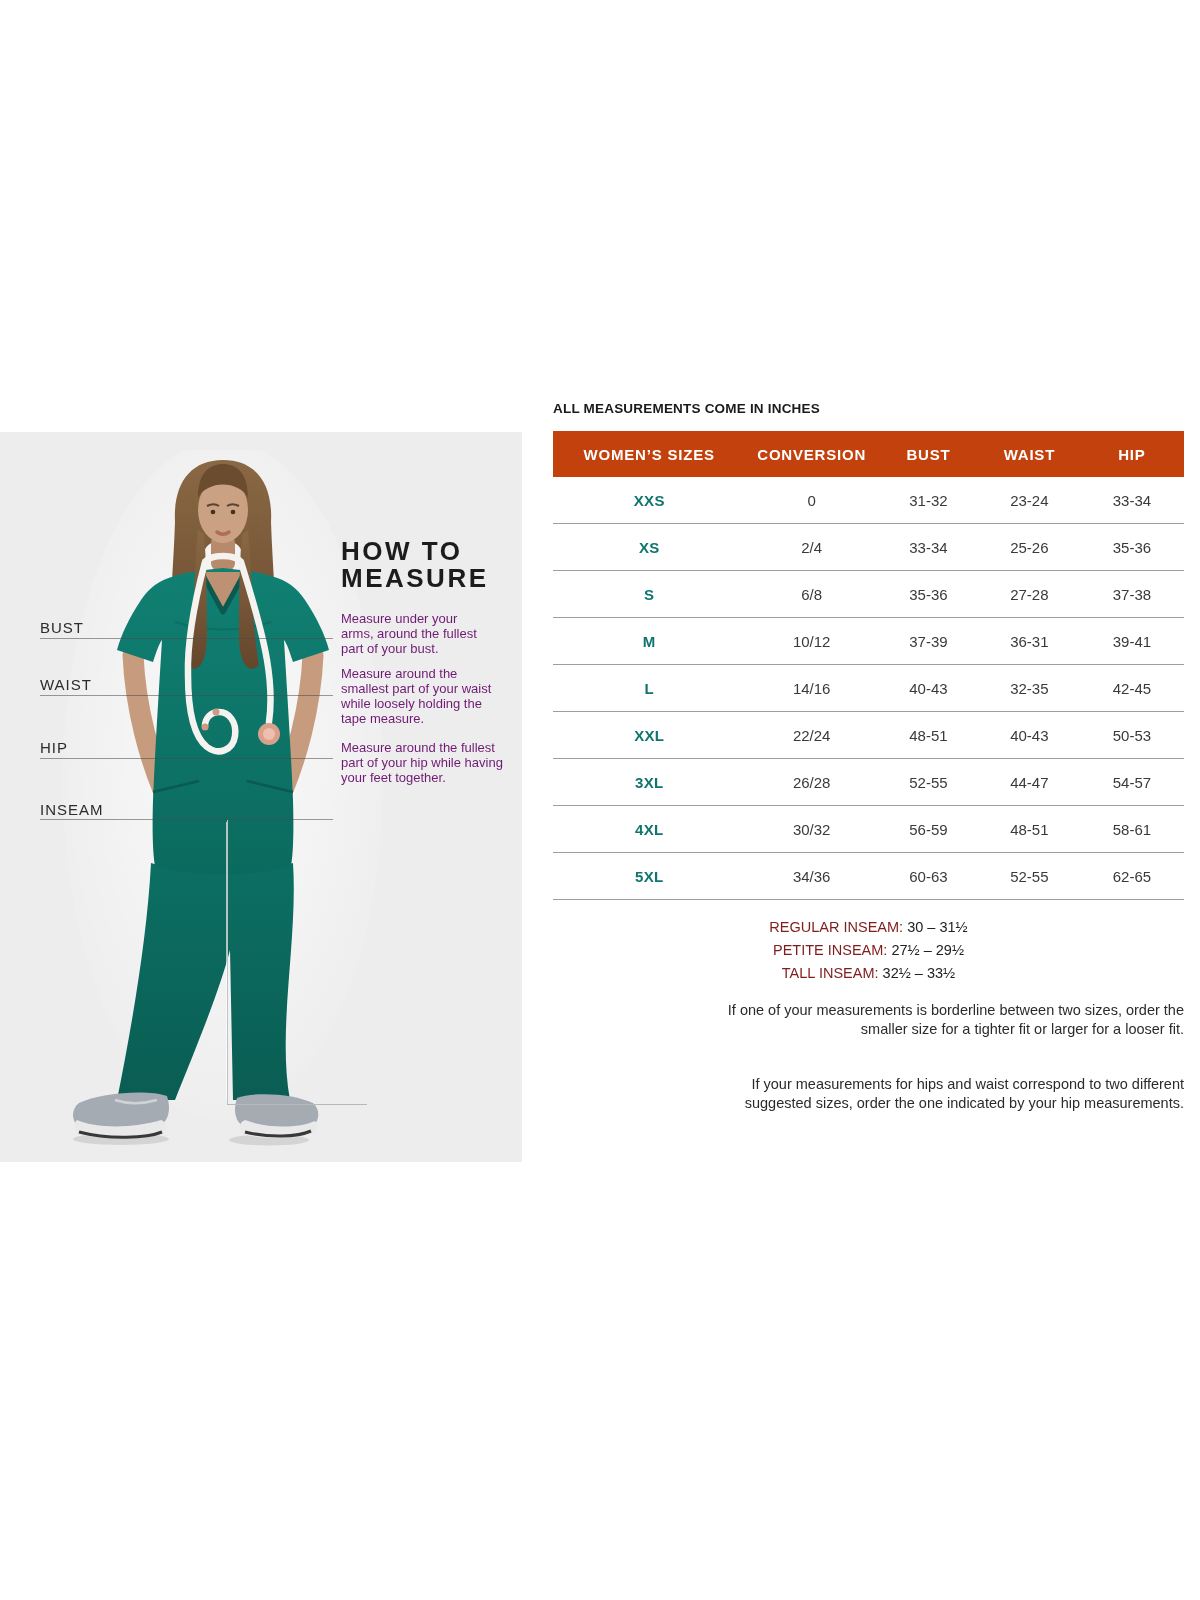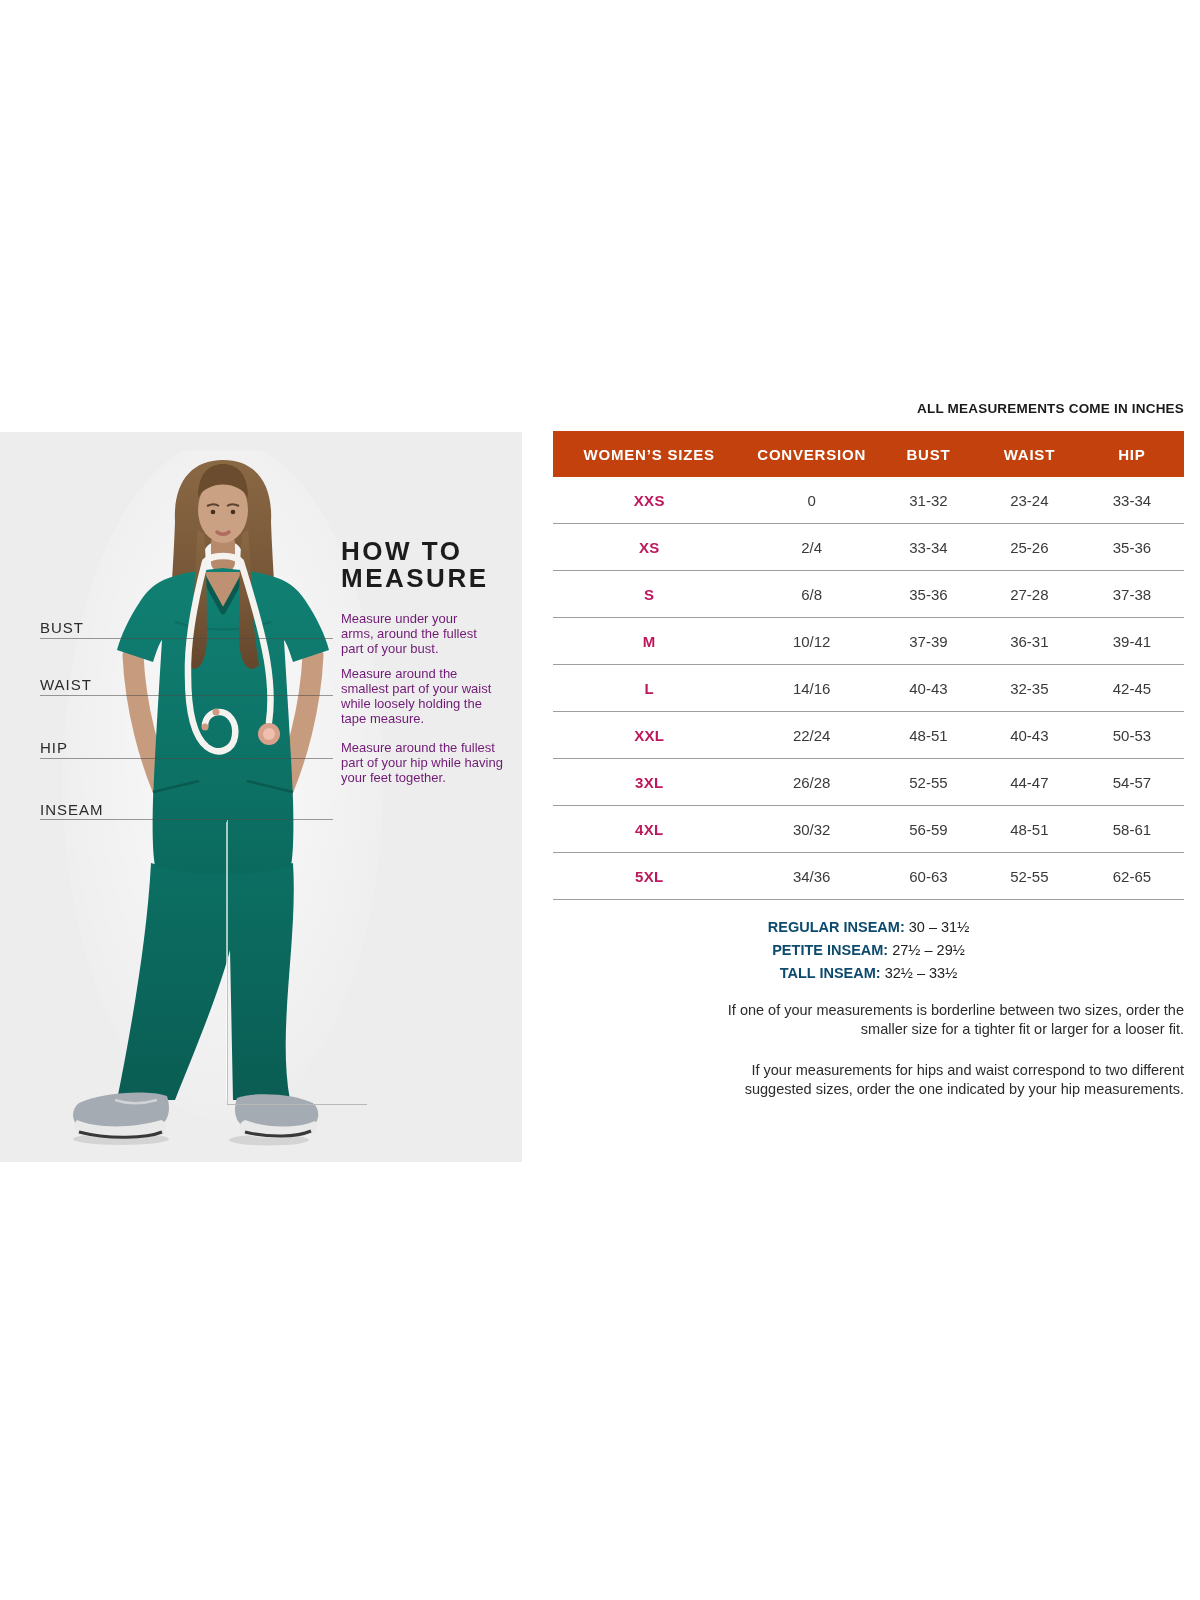--- a/index.html
+++ b/index.html
@@ -19,36 +19,36 @@
   .b-line{position:absolute;left:227px;top:672px;width:140px;height:1px;background:#b8b8b8;z-index:5;}
 
   .howto-title{position:absolute;left:341px;top:106px;font-size:26px;line-height:27px;font-weight:700;
                color:#1c1c1c;letter-spacing:2.5px;white-space:pre-line;z-index:5;}
   .m-desc{position:absolute;left:341px;width:168px;font-size:13px;line-height:15px;color:#701a75;
           white-space:pre-line;z-index:5;}
   .md-bust{top:179px}.md-waist{top:234px}.md-hip{top:308px}.md-inseam{top:374px}
 
   
   .chart{position:absolute;left:553px;top:398px;width:631px;}
-  .caption{height:22px;line-height:22px;text-align:right;font-size:13.5px;font-weight:700;
+  .caption{height:22px;line-height:22px;text-align:left;font-size:13.5px;font-weight:700;
            color:#1a1a1a;letter-spacing:.2px;}
   table.size-table{border-collapse:collapse;width:100%;margin-top:11px;table-layout:fixed;}
   .size-table th{background:#c2410c;color:#ffffff;height:44px;font-size:15px;font-weight:700;
                  letter-spacing:.8px;text-align:center;}
   .size-table col.c0{width:30.5%}.size-table col.c1{width:21%}
   .size-table col.c2{width:16%}.size-table col.c3{width:16%}.size-table col.c4{width:16.5%}
   .size-table td{height:44px;text-align:center;vertical-align:middle;font-size:15px;color:#3a3a3a;
                  border-bottom:1px solid #9e9e9e;}
-  .size-table td.size-cell{color:#be185d;font-weight:700;letter-spacing:.3px;}
+  .size-table td.size-cell{color:#0f766e;font-weight:700;letter-spacing:.3px;}
 
   .notes{margin-top:16px;text-align:center;font-size:14.5px;line-height:23px;color:#222;}
-  .notes b{font-weight:700;color:#0c4a6e;}
+  .notes b{font-weight:400;color:#7f1d1d;}
   .footnote{margin-top:16px;text-align:right;font-size:14.5px;line-height:18.5px;color:#2b2b2b;
             white-space:pre-line;}
-  .footnote.second{margin-top:23px;}
+  .footnote.second{margin-top:37px;}
 </style>
 </head>
 <body>
 
 <div class="canvas">
 
   <section class="measure-panel">
 
     <svg class="figure-svg" viewBox="0 0 330 700" xmlns="http://www.w3.org/2000/svg">
       <defs>

